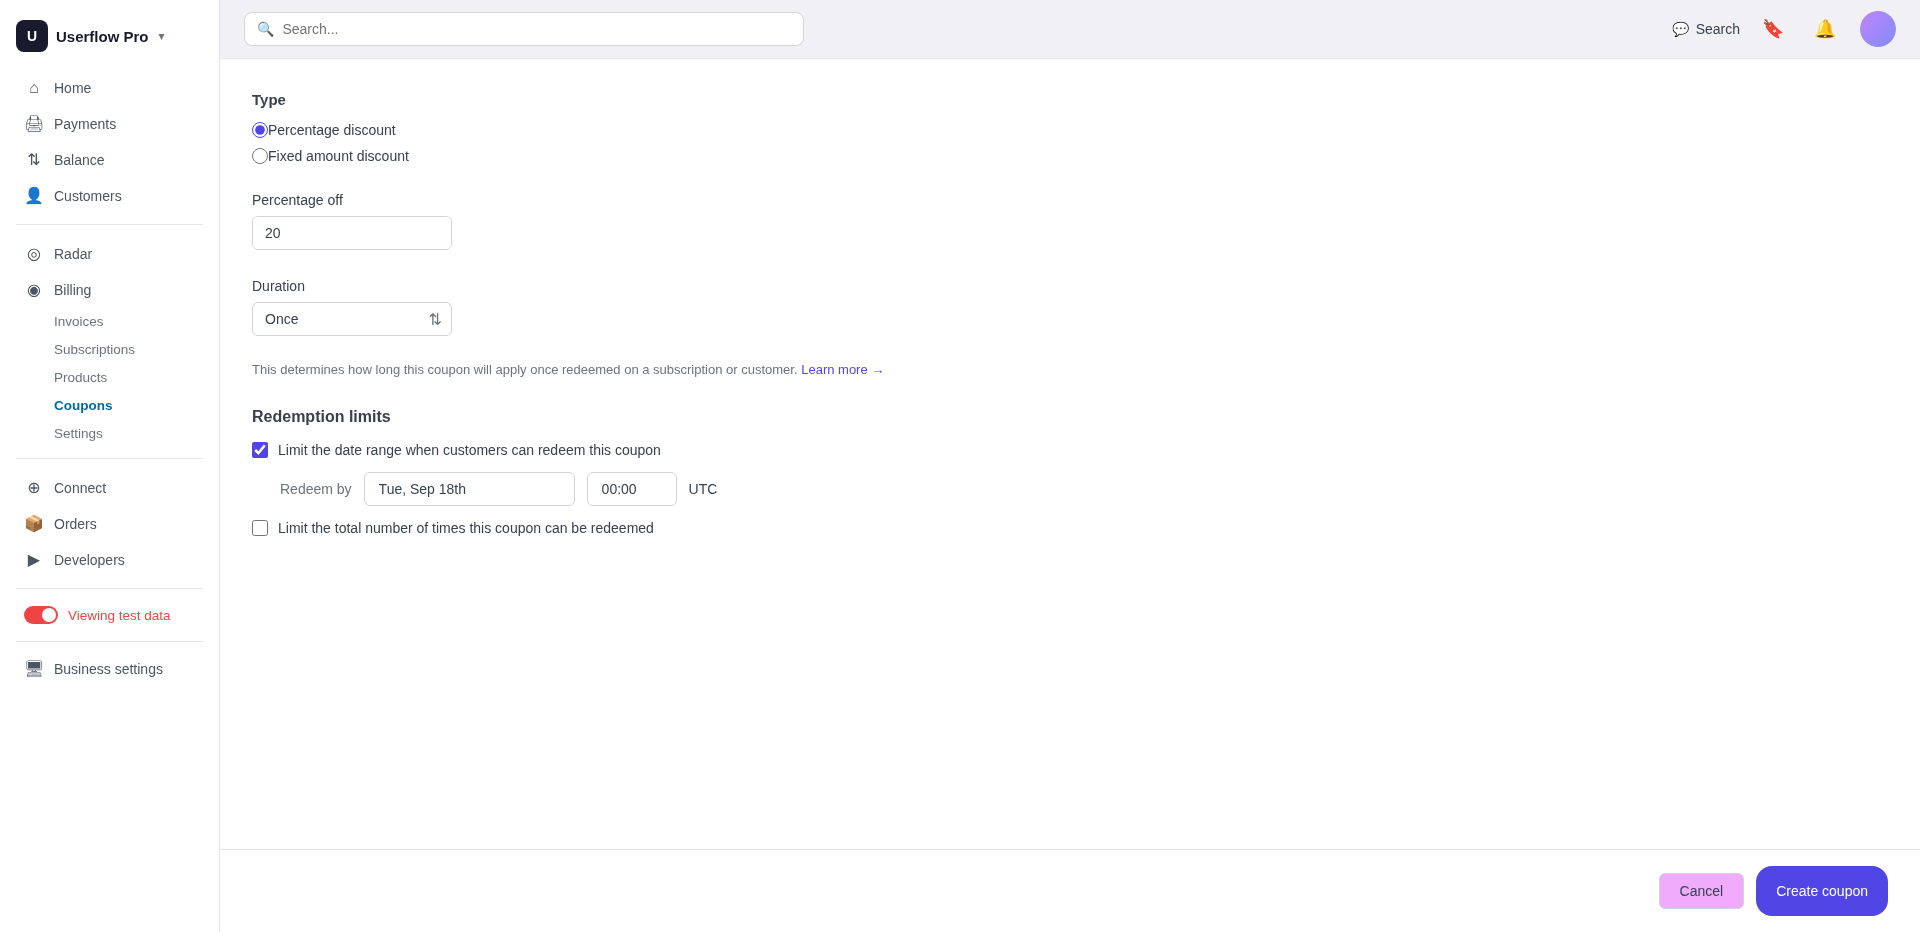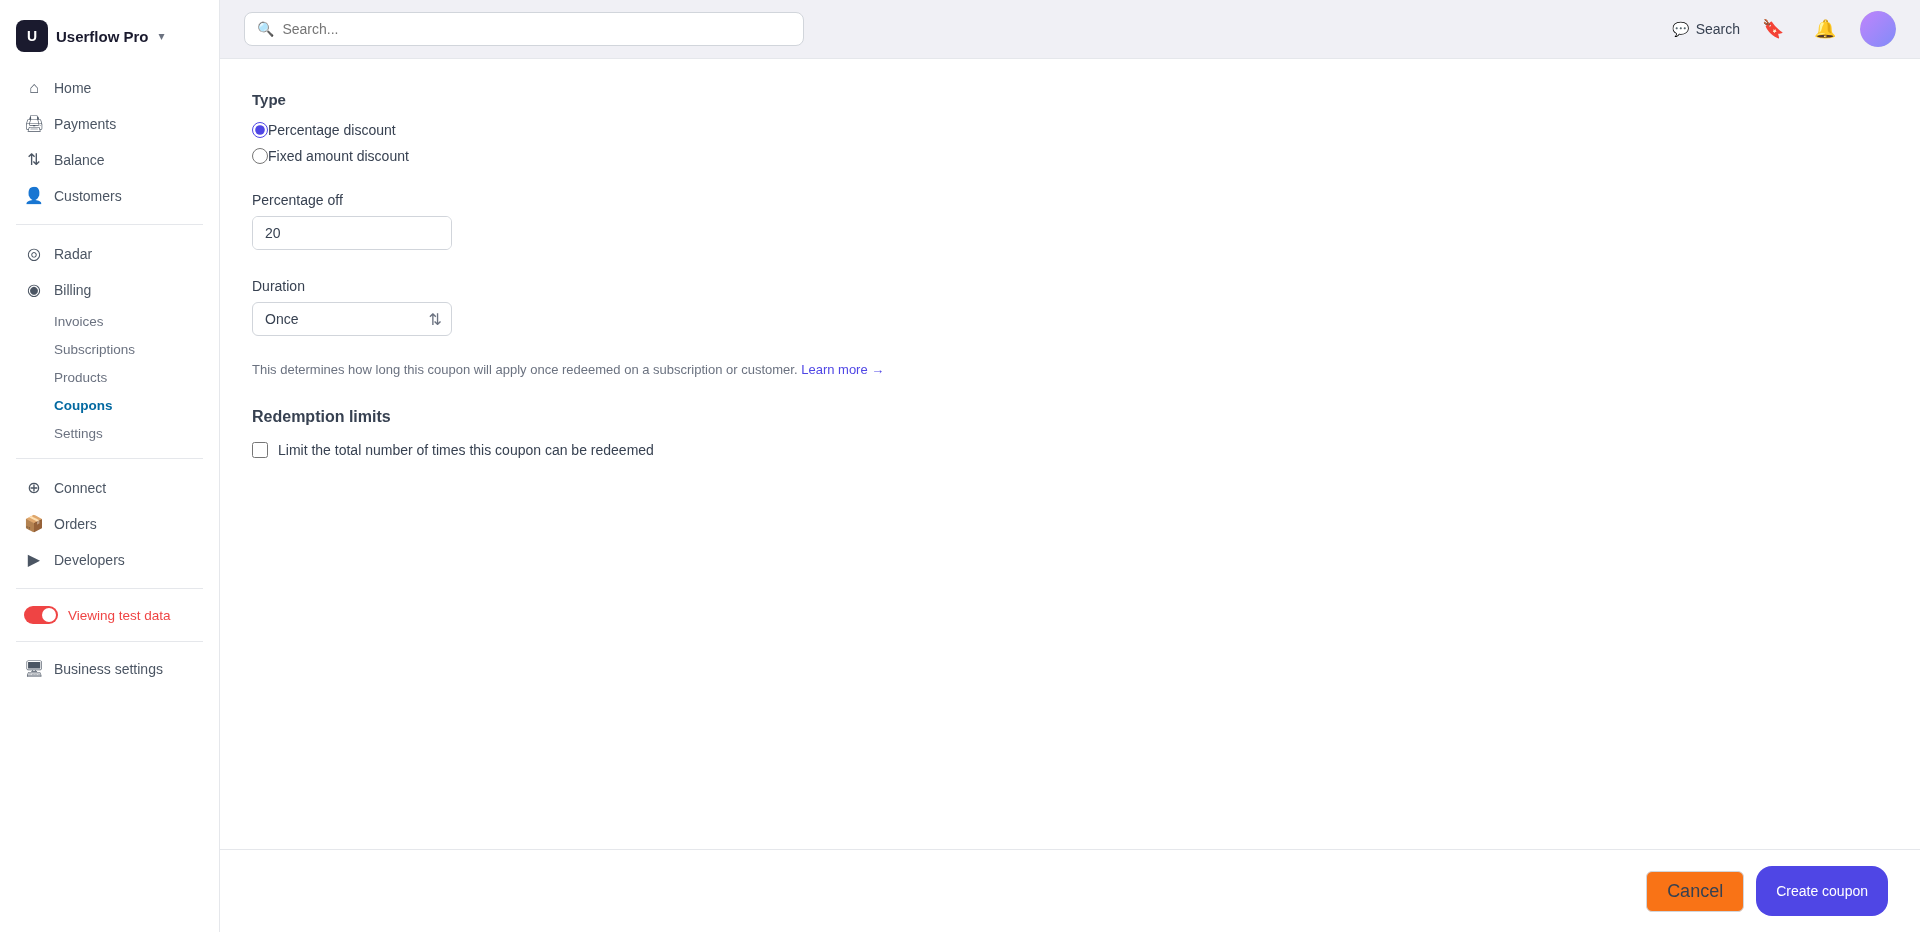--- a/index.html
+++ b/index.html
@@ -261,22 +261,22 @@
       display: flex; justify-content: flex-end; align-items: center;
       gap: 12px;
       padding: 16px 32px;
       background: white;
       border-top: 1px solid #e5e7eb;
     }
     .btn-cancel {
       padding: 9px 20px;
       border: 1px solid #d1d5db;
       border-radius: 6px;
-      background: #f97316;
-      font-size: 18px; color: #374151;
+      background: #f0abfc;
+      font-size: 14px; color: #374151;
       cursor: pointer;
     }
     .btn-create {
       padding: 17px 20px;
       border: none;
       border-radius: 16px;
       background: #4f46e5;
       color: white;
       font-size: 14px; font-weight: 500;
       cursor: pointer;
@@ -433,21 +433,31 @@
         </div>
         <p class="help-text">
           <span>This determines how long this coupon will apply once redeemed on a subscription or customer.</span>
           <a href="#">Learn more →</a>
         </p>
       </div>
 
       <div class="form-group">
         <div class="section-title">Redemption limits</div>
 
-
+        <label class="checkbox-item">
+          <input type="checkbox" class="checkbox-input" checked="" style="">
+          <span>Limit the date range when customers can redeem this coupon</span>
+        </label>
+
+        <div class="redeem-by-row">
+          <span class="redeem-by-label">Redeem by</span>
+          <input type="text" class="date-input" value="Tue, Sep 18th" style="">
+          <input type="text" class="time-input" value="00:00" style="">
+          <span class="utc-label">UTC</span>
+        </div>
 
         <label class="checkbox-item">
           <input type="checkbox" class="checkbox-input" style="">
           <span>Limit the total number of times this coupon can be redeemed</span>
         </label>
       </div>
     </div>
   </div>
 
   <div class="footer-bar">

